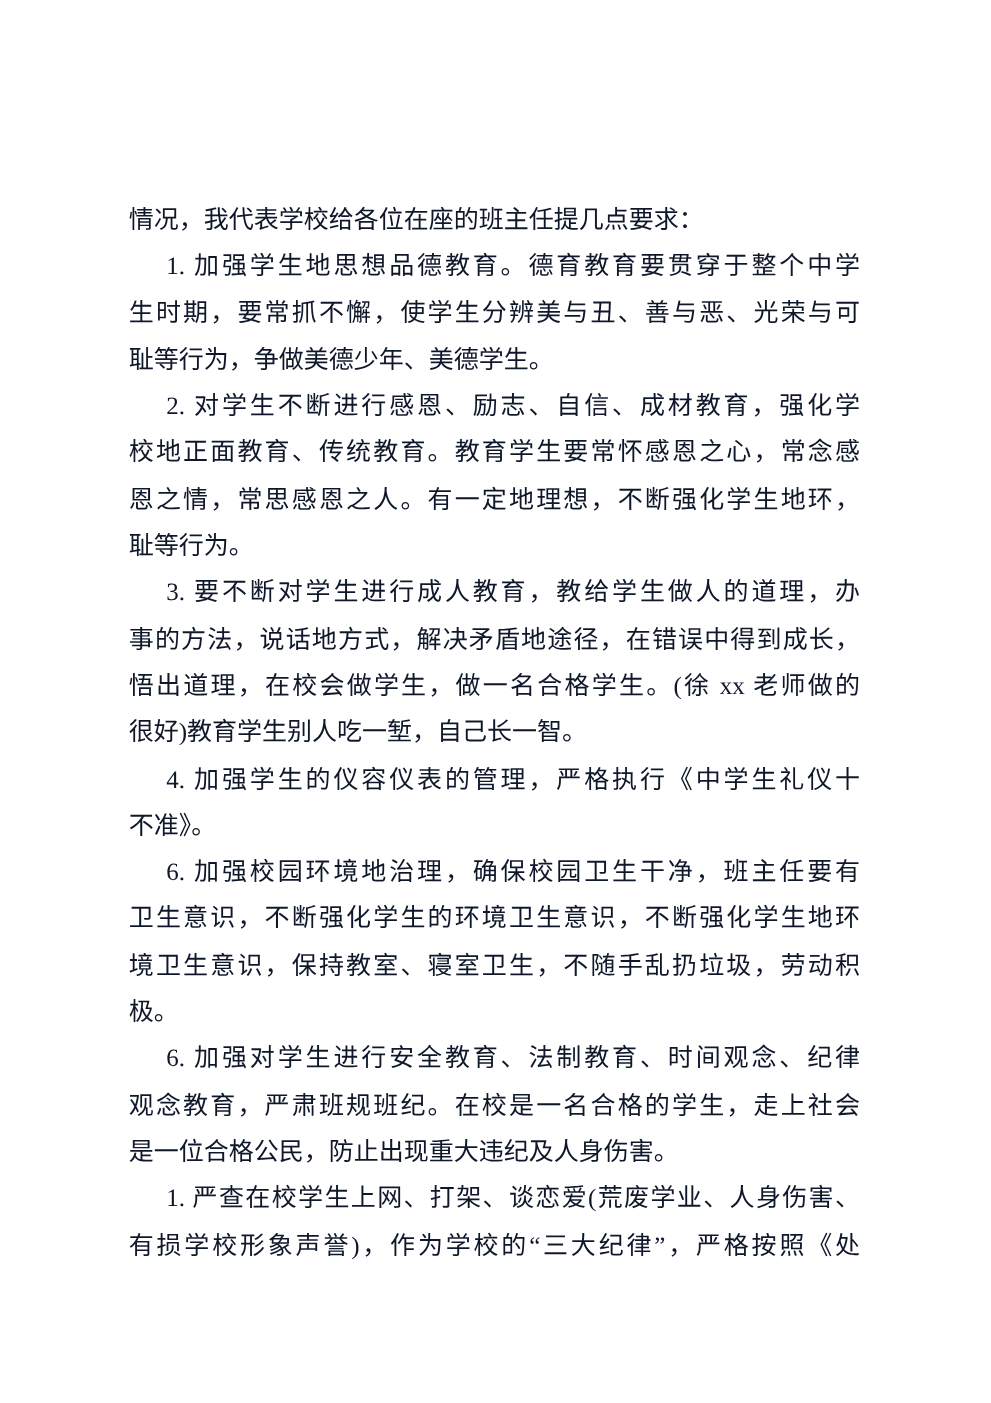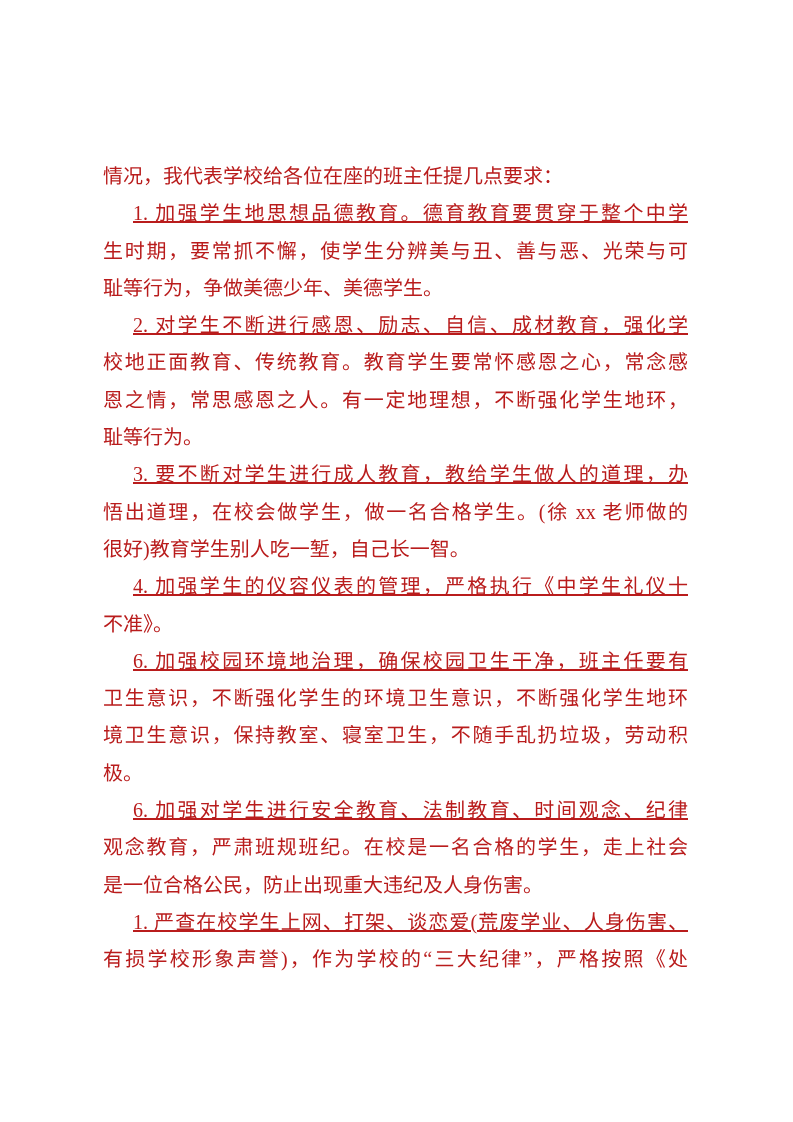--- a/index.html
+++ b/index.html
@@ -32,48 +32,48 @@
     height: 37.3px;
     line-height: 37.3px;
     text-align: justify;
     text-align-last: justify;
     -moz-text-align-last: justify;
     text-justify: inter-character;
     overflow: hidden;
   }
   .line.first {
     padding-left: 30px;
-    text-decoration: underline;
   }
   .line.end {
     text-align-last: left;
     -moz-text-align-last: left;
   }
 </style>
 </head>
 <body>
 
 <div class="page">
-  <div class="doc-body" style="color: #b91c1c;">
+  <div class="doc-body" style="color: #0f172a;">
       <div class="paragraph">
         <div class="line end">情况，我代表学校给各位在座的班主任提几点要求：</div>
       </div>
       <div class="paragraph">
         <div class="line first">1. 加强学生地思想品德教育。德育教育要贯穿于整个中学</div>
         <div class="line">生时期，要常抓不懈，使学生分辨美与丑、善与恶、光荣与可</div>
         <div class="line end">耻等行为，争做美德少年、美德学生。</div>
       </div>
       <div class="paragraph">
         <div class="line first">2. 对学生不断进行感恩、励志、自信、成材教育，强化学</div>
         <div class="line">校地正面教育、传统教育。教育学生要常怀感恩之心，常念感</div>
         <div class="line">恩之情，常思感恩之人。有一定地理想，不断强化学生地环，</div>
         <div class="line end">耻等行为。</div>
       </div>
       <div class="paragraph">
         <div class="line first">3. 要不断对学生进行成人教育，教给学生做人的道理，办</div>
+        <div class="line">事的方法，说话地方式，解决矛盾地途径，在错误中得到成长，</div>
         <div class="line">悟出道理，在校会做学生，做一名合格学生。(徐 xx 老师做的</div>
         <div class="line end">很好)教育学生别人吃一堑，自己长一智。</div>
       </div>
       <div class="paragraph">
         <div class="line first">4. 加强学生的仪容仪表的管理，严格执行《中学生礼仪十</div>
         <div class="line end">不准》。</div>
       </div>
       <div class="paragraph">
         <div class="line first">6. 加强校园环境地治理，确保校园卫生干净，班主任要有</div>
         <div class="line">卫生意识，不断强化学生的环境卫生意识，不断强化学生地环</div>

